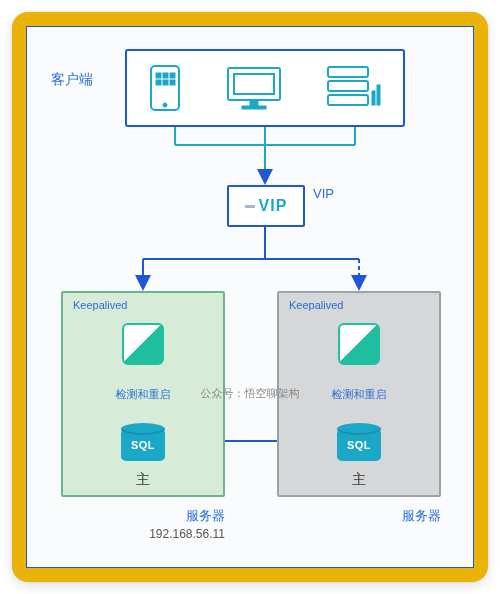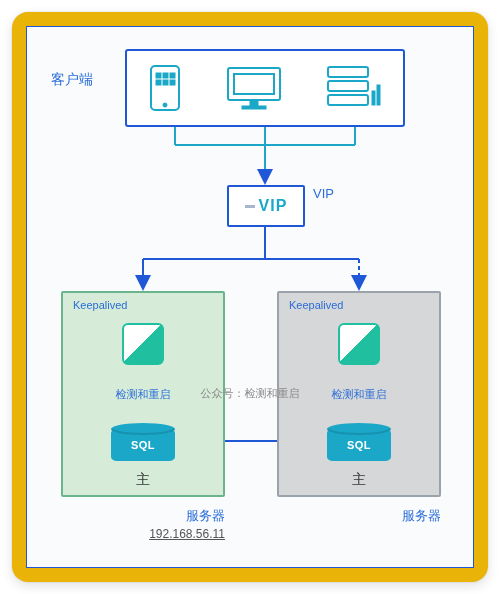--- a/index.html
+++ b/index.html
@@ -52,38 +52,38 @@
     background: linear-gradient(135deg, #fff 48%, #1fbfa0 48%);
   }
   .ka-icon::after {
     content: "| | |"; position: absolute; bottom: 2px; left: 50%;
     transform: translateX(-50%); font-size: 8px; color: #1fbfa0; letter-spacing: 1px;
   }
   .check { position: absolute; left: 50%; top: 94px; transform: translateX(-50%);
            color: #2a6dd8; font-size: 11px; white-space: nowrap; }
   .sql {
     position: absolute; left: 50%; top: 130px; transform: translateX(-50%);
-    width: 64px; height: 38px; border-radius: 9px;
+    width: 44px; height: 38px; border-radius: 9px;
   }
   .sql .cyl {
     position: absolute; inset: 6px 0 0 0; background: #1aa7c8; border-radius: 6px/4px;
   }
   .sql .top {
     position: absolute; left: 0; right: 0; top: 0; height: 12px;
     background: #1aa7c8; border-radius: 50%/50%; box-shadow: inset 0 -2px 0 rgba(0,0,0,0.12);
   }
   .sql .txt { position: absolute; left: 0; right: 0; top: 16px; text-align: center;
               color: #fff; font-weight: 700; font-size: 11px; letter-spacing: .5px; }
   .zhu { position: absolute; left: 50%; bottom: 6px; transform: translateX(-50%);
          color: #333; font-size: 14px; }
   .srv-foot {
     top: 480px; width: 164px; text-align: right; font-size: 13px;
     color: #2a6dd8; line-height: 18px;
   }
-  .srv-foot .ip { color: #555; font-size: 12px; text-decoration: underline; }
+  .srv-foot .ip { color: #555; font-size: 12px; }
   .foot-left { left: 34px; } .foot-right { left: 250px; }
   .credit {
     left: 50%; top: 358px; transform: translateX(-50%);
     color: #888; font-size: 11px; text-align: center; line-height: 16px; white-space: nowrap;
   }
   svg.wires { position: absolute; left: 0; top: 0; width: 448px; height: 542px; pointer-events: none; }
 </style>
 </head>
 <body>
 
@@ -176,21 +176,21 @@
       <div class="check">检测和重启</div>
       <div class="sql">
         <div class="cyl"></div>
           <div class="top"></div>
         <div class="txt">SQL</div>
       </div>
       <div class="zhu">主</div>
     </div>
 
     <div class="abs credit">
-      <div>公众号：检测和重启</div>
+      <div>公众号：悟空聊架构</div>
     </div>
 
     <div class="abs srv-foot foot-left">
       <div>服务器</div>
       <div class="ip">192.168.56.11</div>
     </div>
     <div class="abs srv-foot foot-right">
       <div>服务器</div>
     </div>
 

